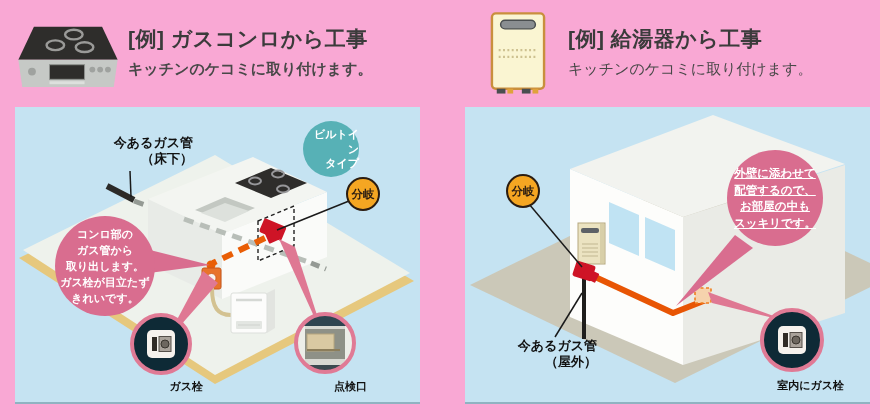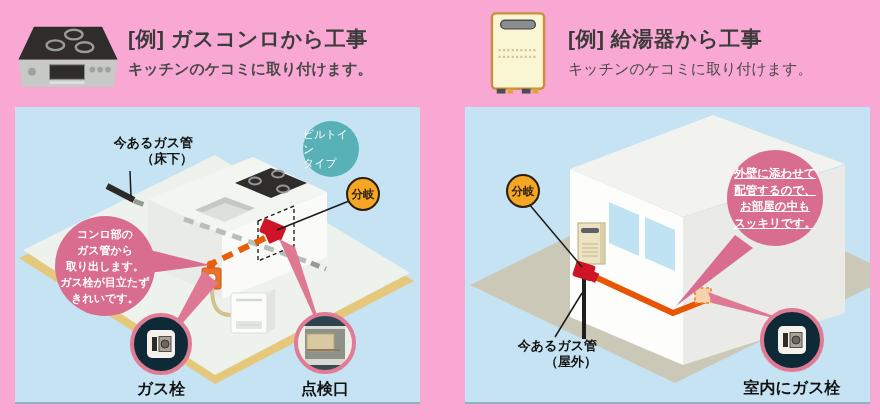--- a/index.html
+++ b/index.html
@@ -5,28 +5,28 @@
   html,body{margin:0;padding:0;background:#ffffff;}
   .canvas{position:relative;width:880px;height:420px;background:#f9a8d4;overflow:hidden;
           font-family:"Liberation Sans","DejaVu Sans",sans-serif;color:#1a1a1a;}
   .hicon{position:absolute;}
   .htitle{position:absolute;font-size:21px;font-weight:bold;color:#3b3b3b;letter-spacing:0.5px;white-space:nowrap;}
   .hsub{position:absolute;font-size:15px;color:#484848;white-space:nowrap;}
   .panel{position:absolute;top:107px;width:405px;height:295px;background:#c5e3f2;border-bottom:2px solid #8fb2c2;}
   .panel svg.scene{position:absolute;left:0;top:0;}
   .pre{white-space:pre-line;}
   .t-label{position:absolute;text-align:right;font-size:13px;font-weight:bold;line-height:16px;color:#111;}
-  .cap-label{position:absolute;text-align:center;font-size:16px;font-weight:bold;color:#111;}
+  .cap-label{position:absolute;text-align:right;font-size:11px;font-weight:bold;color:#111;}
   .bubble{position:absolute;background:#d96d8f;border-radius:50%;display:flex;align-items:center;justify-content:center;
           text-align:center;color:#ffffff;font-weight:bold;}
   .bubble-l{left:40px;top:109px;width:100px;height:100px;font-size:11px;line-height:16px;}
   .bubble-r{left:262px;top:43px;width:96px;height:96px;font-size:11.5px;line-height:16.5px;text-decoration:underline;}
   .builtin{position:absolute;left:288px;top:14px;width:56px;height:56px;border-radius:50%;background:#57b1b6;
-           display:flex;align-items:center;justify-content:center;text-align:left;color:#fff;
-           font-size:11px;font-weight:normal;line-height:14.5px;}
+           display:flex;align-items:center;justify-content:center;text-align:right;color:#fff;
+           font-size:11px;font-weight:bold;line-height:14.5px;}
   .badge{position:absolute;width:30px;height:30px;border-radius:50%;background:#f5a622;border:2px solid #2b1d12;
          display:flex;align-items:center;justify-content:center;color:#2b1d12;font-size:11.5px;font-weight:bold;}
   .badge-l{left:331px;top:70px;}
   .badge-r{left:41px;top:67px;}
 </style>
 </head>
 <body>
 
 <div class="canvas">
 

